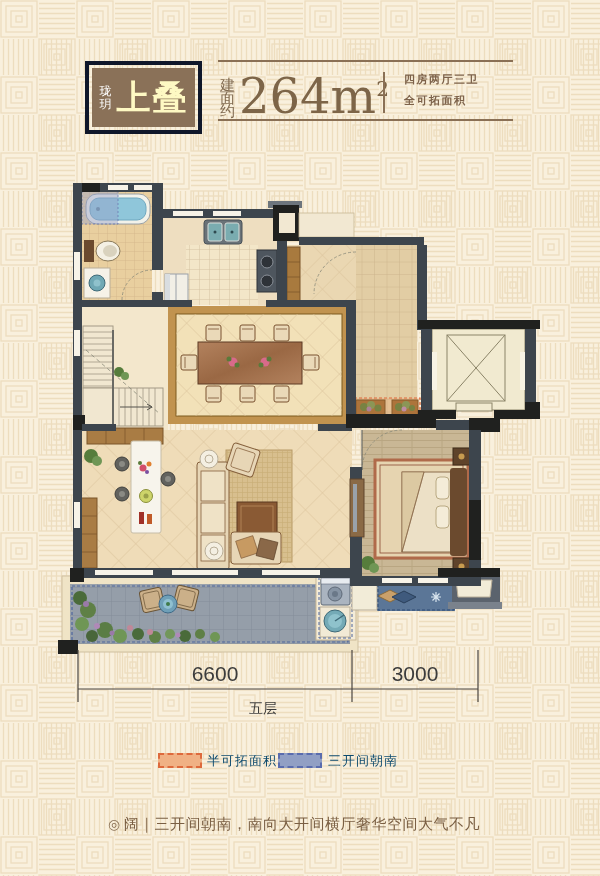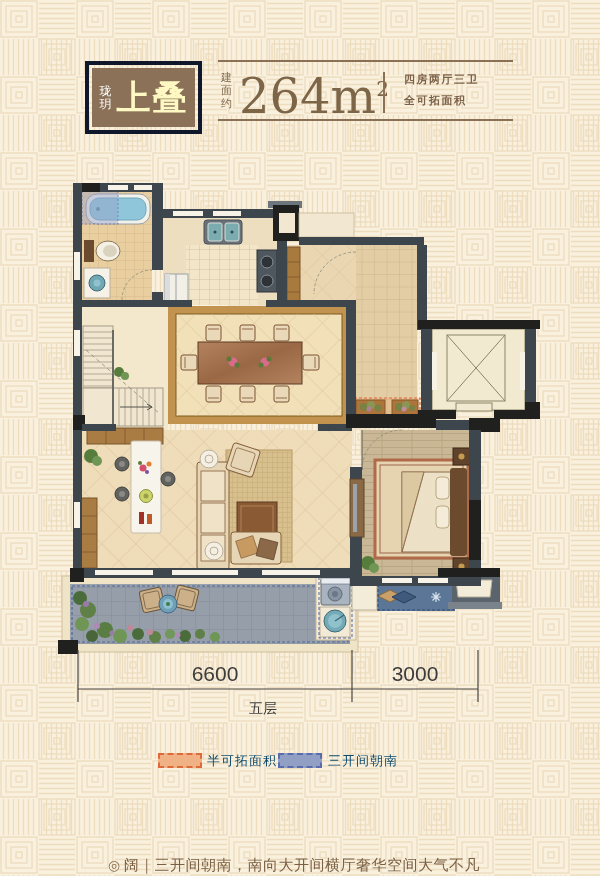--- a/index.html
+++ b/index.html
@@ -7,34 +7,34 @@
   #stage{position:relative;width:600px;height:876px;}
   #bg-svg,#plan-svg{position:absolute;left:0;top:0;}
   .abs{position:absolute;}
   
   .logo-outer{left:85px;top:61px;width:103px;height:59px;border:4px solid #0f172a;padding:3px;}
   .logo-inner{width:100%;height:100%;background:#8a7158;display:flex;align-items:center;justify-content:center;gap:4px;}
   .logo-small{display:inline-block;width:14px;font-size:12px;line-height:13px;color:#fff;word-break:break-all;text-align:center;}
   .logo-large{font-size:34px;font-weight:bold;color:#fef9c3;letter-spacing:2px;}
   .rule{background:#8a7055;height:2px;left:218px;width:295px;}
   .rule.top{top:60px;} .rule.bottom{top:119px;}
-  .area-prefix{left:220px;top:71px;width:13px;font-size:11px;line-height:13px;color:#806a50;word-break:break-all;text-align:center;}
+  .area-prefix{left:220px;top:78px;width:13px;font-size:15px;line-height:13px;color:#806a50;word-break:break-all;text-align:center;}
   .area-value{left:239px;top:63px;font-family:"DejaVu Serif", serif;font-size:48px;line-height:52px;color:#7d6548;}
   .area-value sup{font-size:20px;}
   .hdr-divider{left:383px;top:72px;width:2px;height:41px;background:#8a7055;}
   .hdr-desc{left:404px;top:69px;font-size:11px;line-height:21px;color:#7d624a;font-weight:bold;letter-spacing:1.5px;}
   
   .swatch{width:40px;height:11px;border:2px dashed #de6a3c;}
   .sw1{left:158px;top:753px;background:#f0b184;}
   .sw2{left:278px;top:753px;background:#919fc4;border-color:#5a6cae;}
   .leg-label{font-size:13px;color:#0c4a6e;top:752px;letter-spacing:1px;}
   .leg1{left:207px;} .leg2{left:328px;}
   
   .feature{left:108px;font-size:15px;color:#7a5f43;letter-spacing:0.5px;white-space:nowrap;}
-  .f1{top:786px;} .f2{top:856px;}
+  .f1{top:786px;} .f2{top:815px;}
   .feature .bullet{color:#8a7055;margin-right:3px;font-size:14px;}
 </style>
 </head>
 <body>
 
 <div id="stage">
 
 <svg id="bg-svg" width="600" height="876">
   <defs>
     <pattern id="bgPat" width="76" height="76" patternUnits="userSpaceOnUse">

